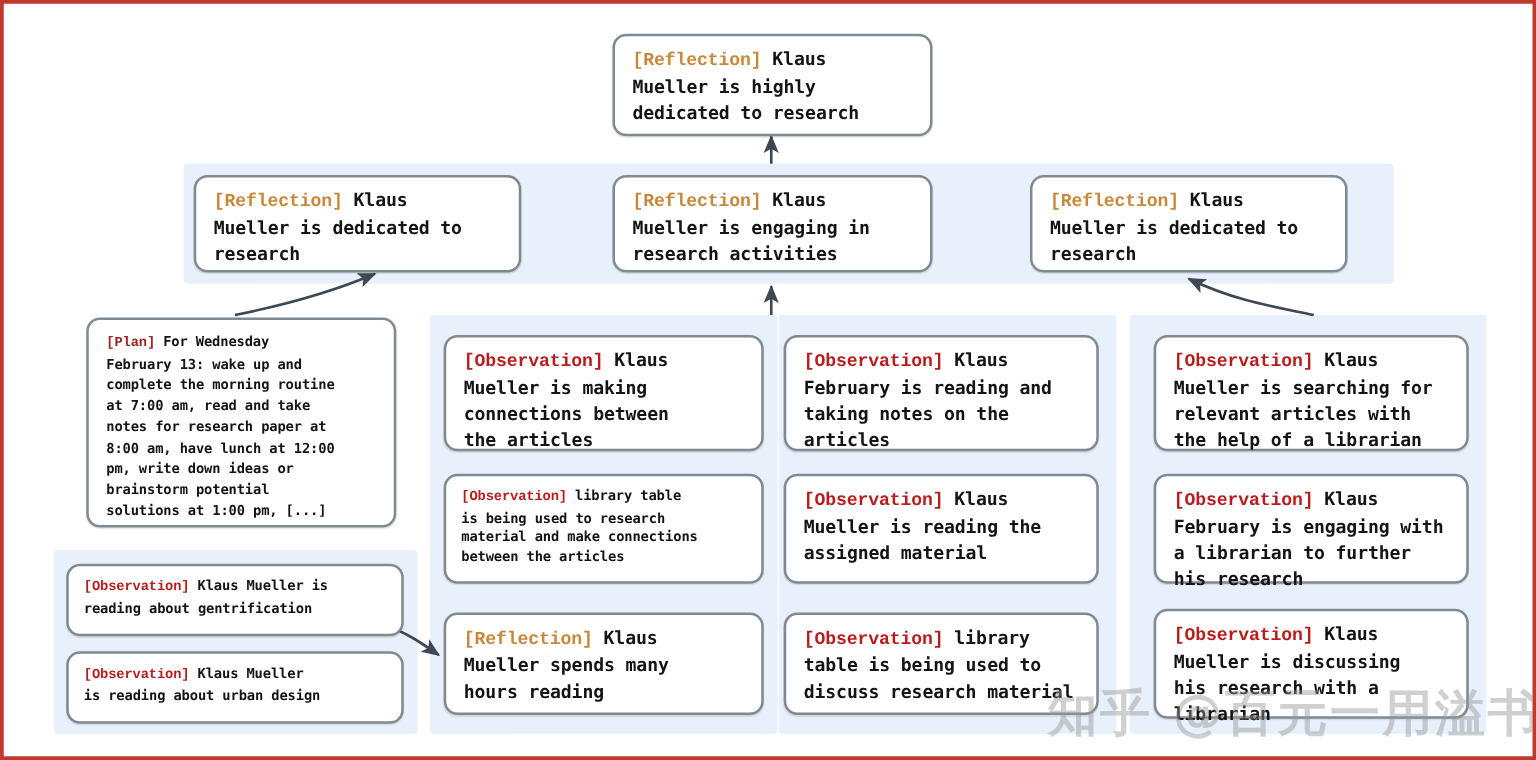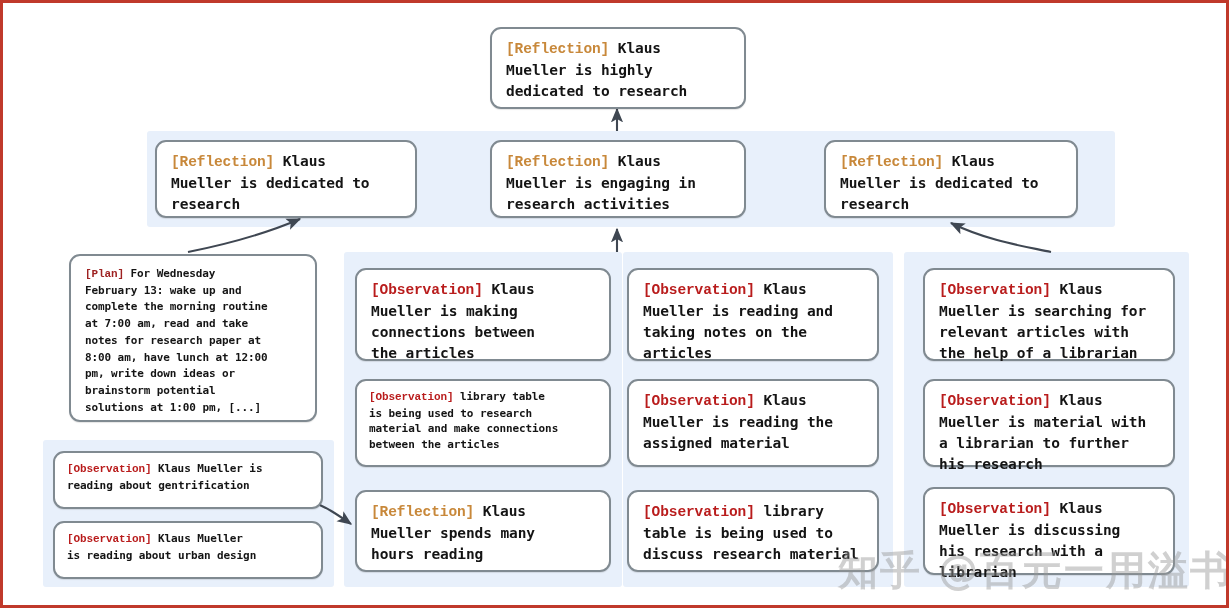--- a/index.html
+++ b/index.html
@@ -143,39 +143,39 @@
   <div class="node small" style="left:352px; top:376px; width:256px; height:88px;"><span class="tag tag-observation">[Observation]</span><span> library table
 is being used to research
 material and make connections
 between the articles</span></div>
 
   <div class="node" style="left:352px; top:487px; width:256px; height:82px;"><span class="tag tag-reflection">[Reflection]</span><span> Klaus
 Mueller spends many
 hours reading</span></div>
 
   <div class="node" style="left:624px; top:265px; width:252px; height:93px;"><span class="tag tag-observation">[Observation]</span><span> Klaus
-Mueller is reading and
+February is reading and
 taking notes on the
 articles</span></div>
 
   <div class="node" style="left:624px; top:376px; width:252px; height:88px;"><span class="tag tag-observation">[Observation]</span><span> Klaus
 Mueller is reading the
 assigned material</span></div>
 
   <div class="node" style="left:624px; top:487px; width:252px; height:82px;"><span class="tag tag-observation">[Observation]</span><span> library
 table is being used to
 discuss research material</span></div>
 
   <div class="node" style="left:920px; top:265px; width:252px; height:93px;"><span class="tag tag-observation">[Observation]</span><span> Klaus
 Mueller is searching for
 relevant articles with
 the help of a librarian</span></div>
 
   <div class="node" style="left:920px; top:376px; width:252px; height:88px;"><span class="tag tag-observation">[Observation]</span><span> Klaus
-Mueller is material with
+February is engaging with
 a librarian to further
 his research</span></div>
 
   <div class="node" style="left:920px; top:484px; width:252px; height:88px;"><span class="tag tag-observation">[Observation]</span><span> Klaus
 Mueller is discussing
 his research with a
 librarian</span></div>
 
   <div class="watermark" style="left:835px; top:540px;">知乎 @百元一用溢书生</div>
 

